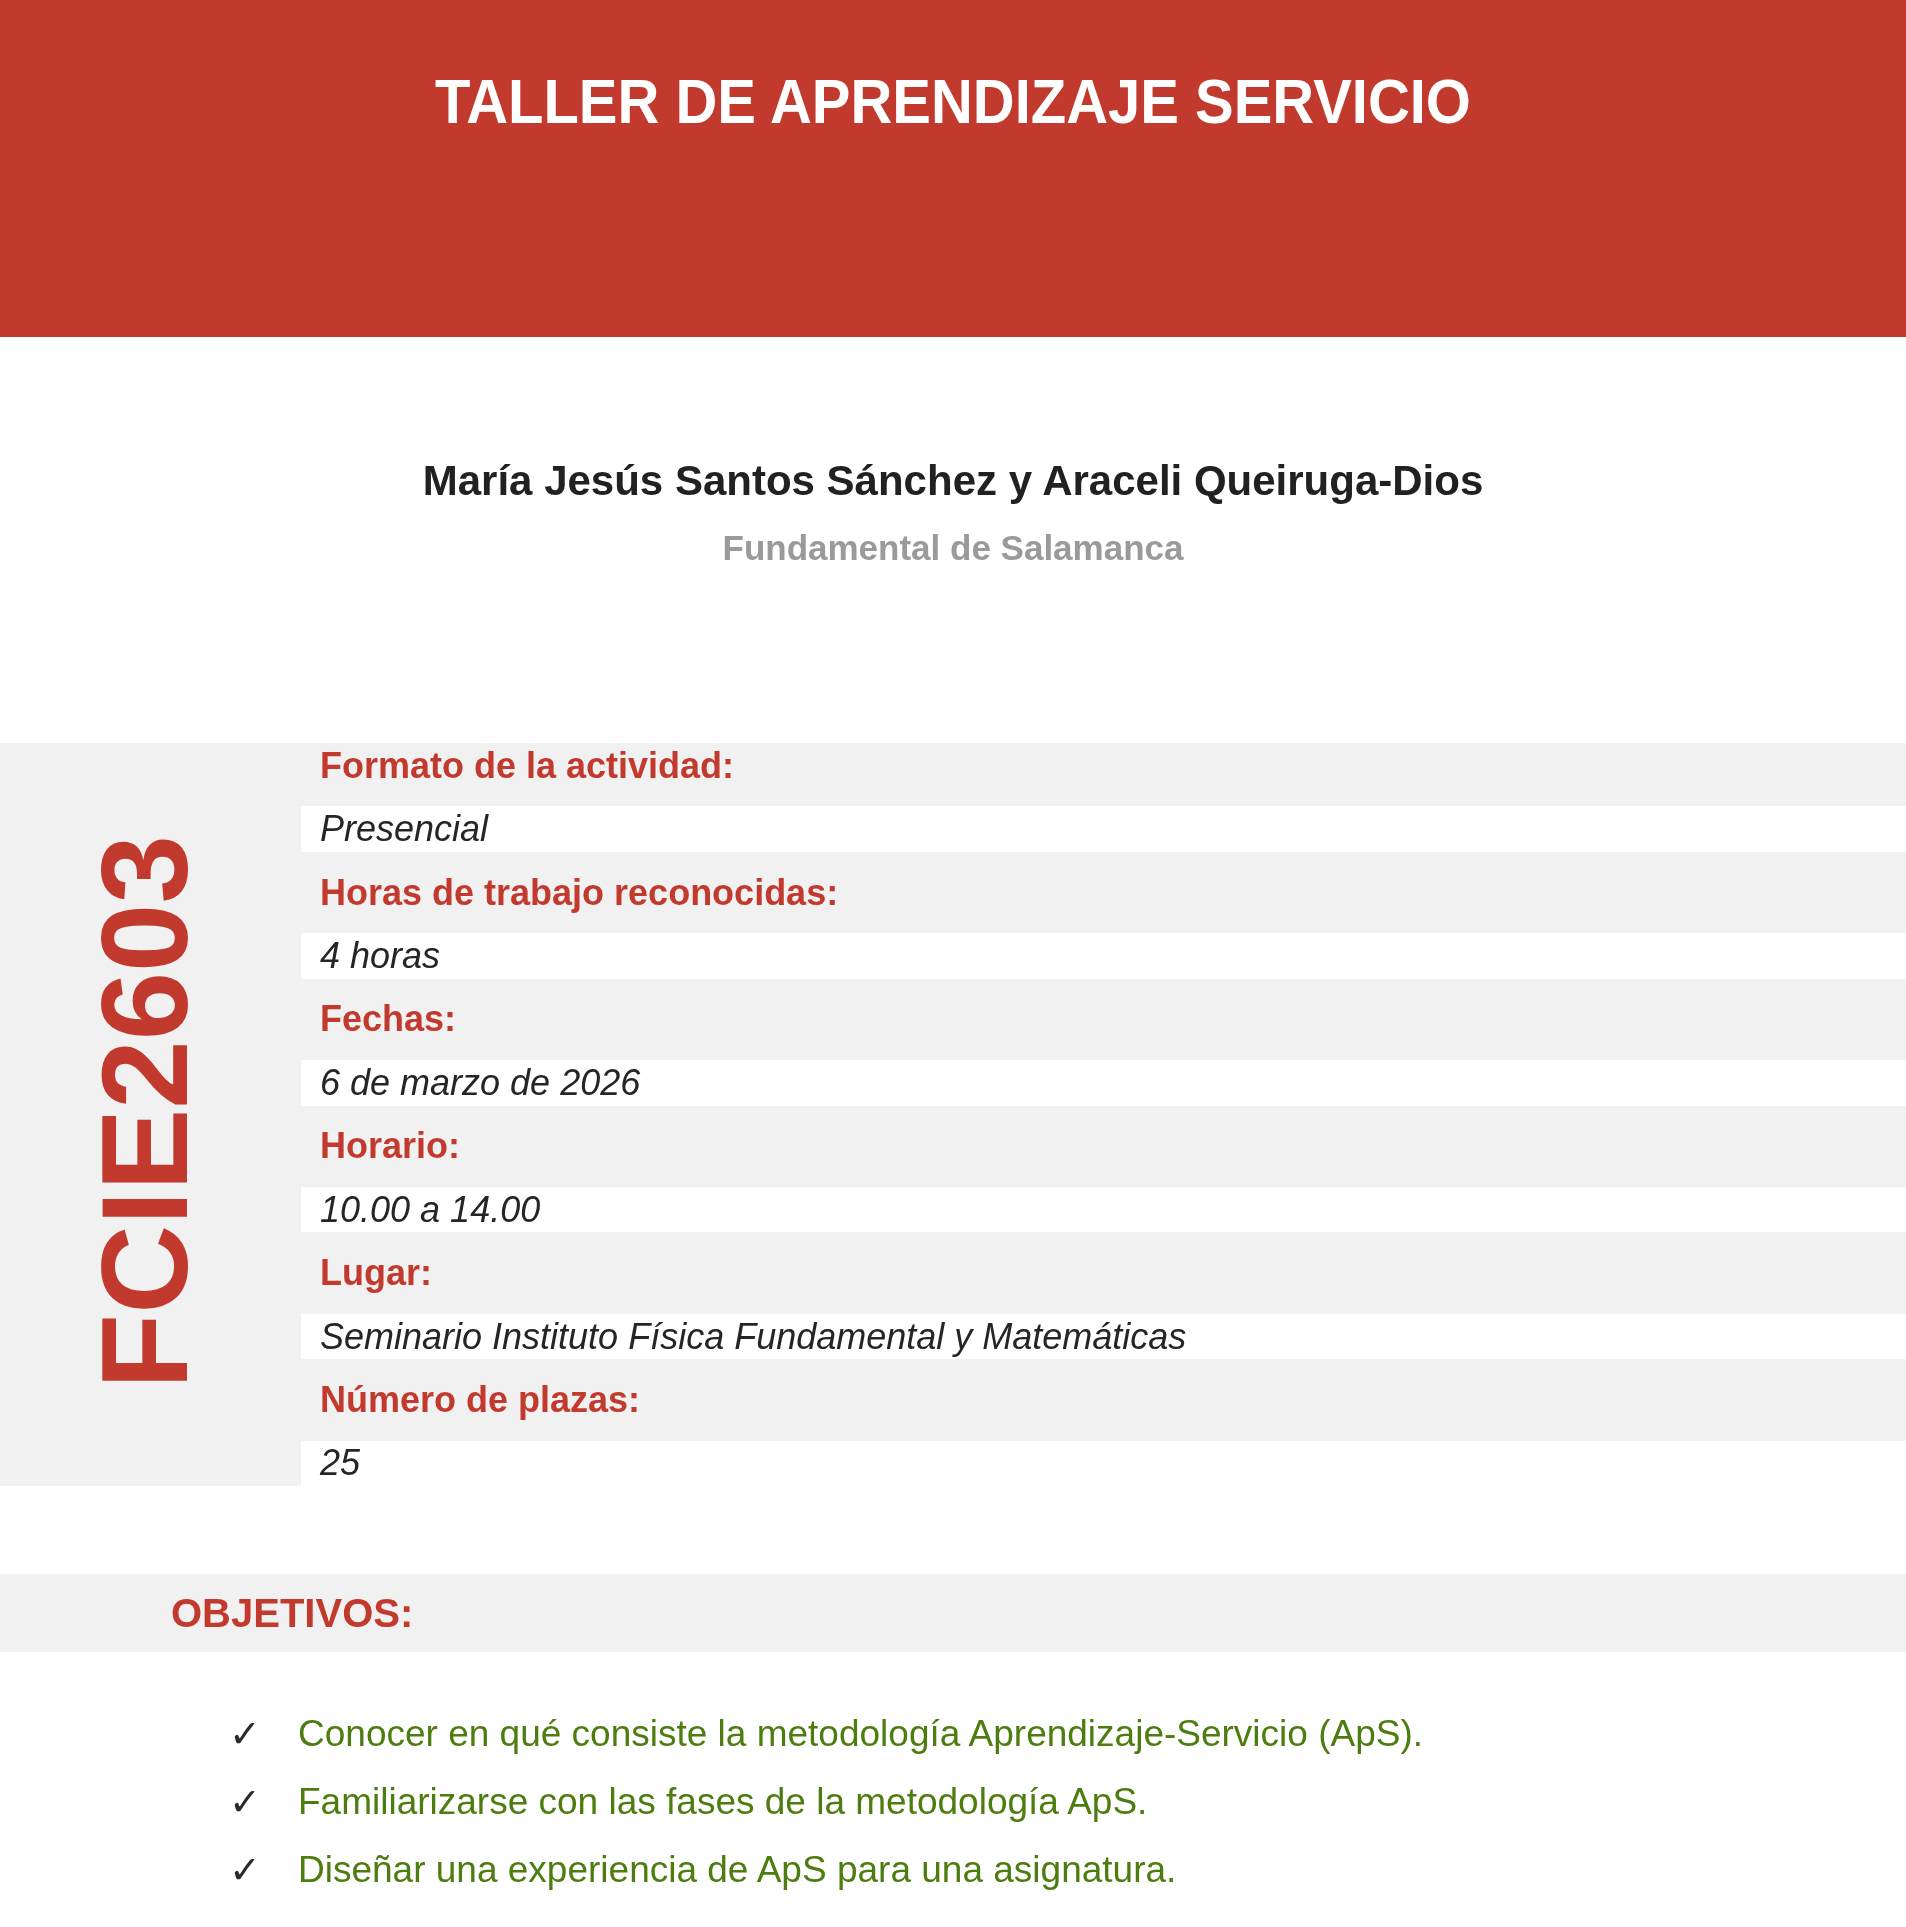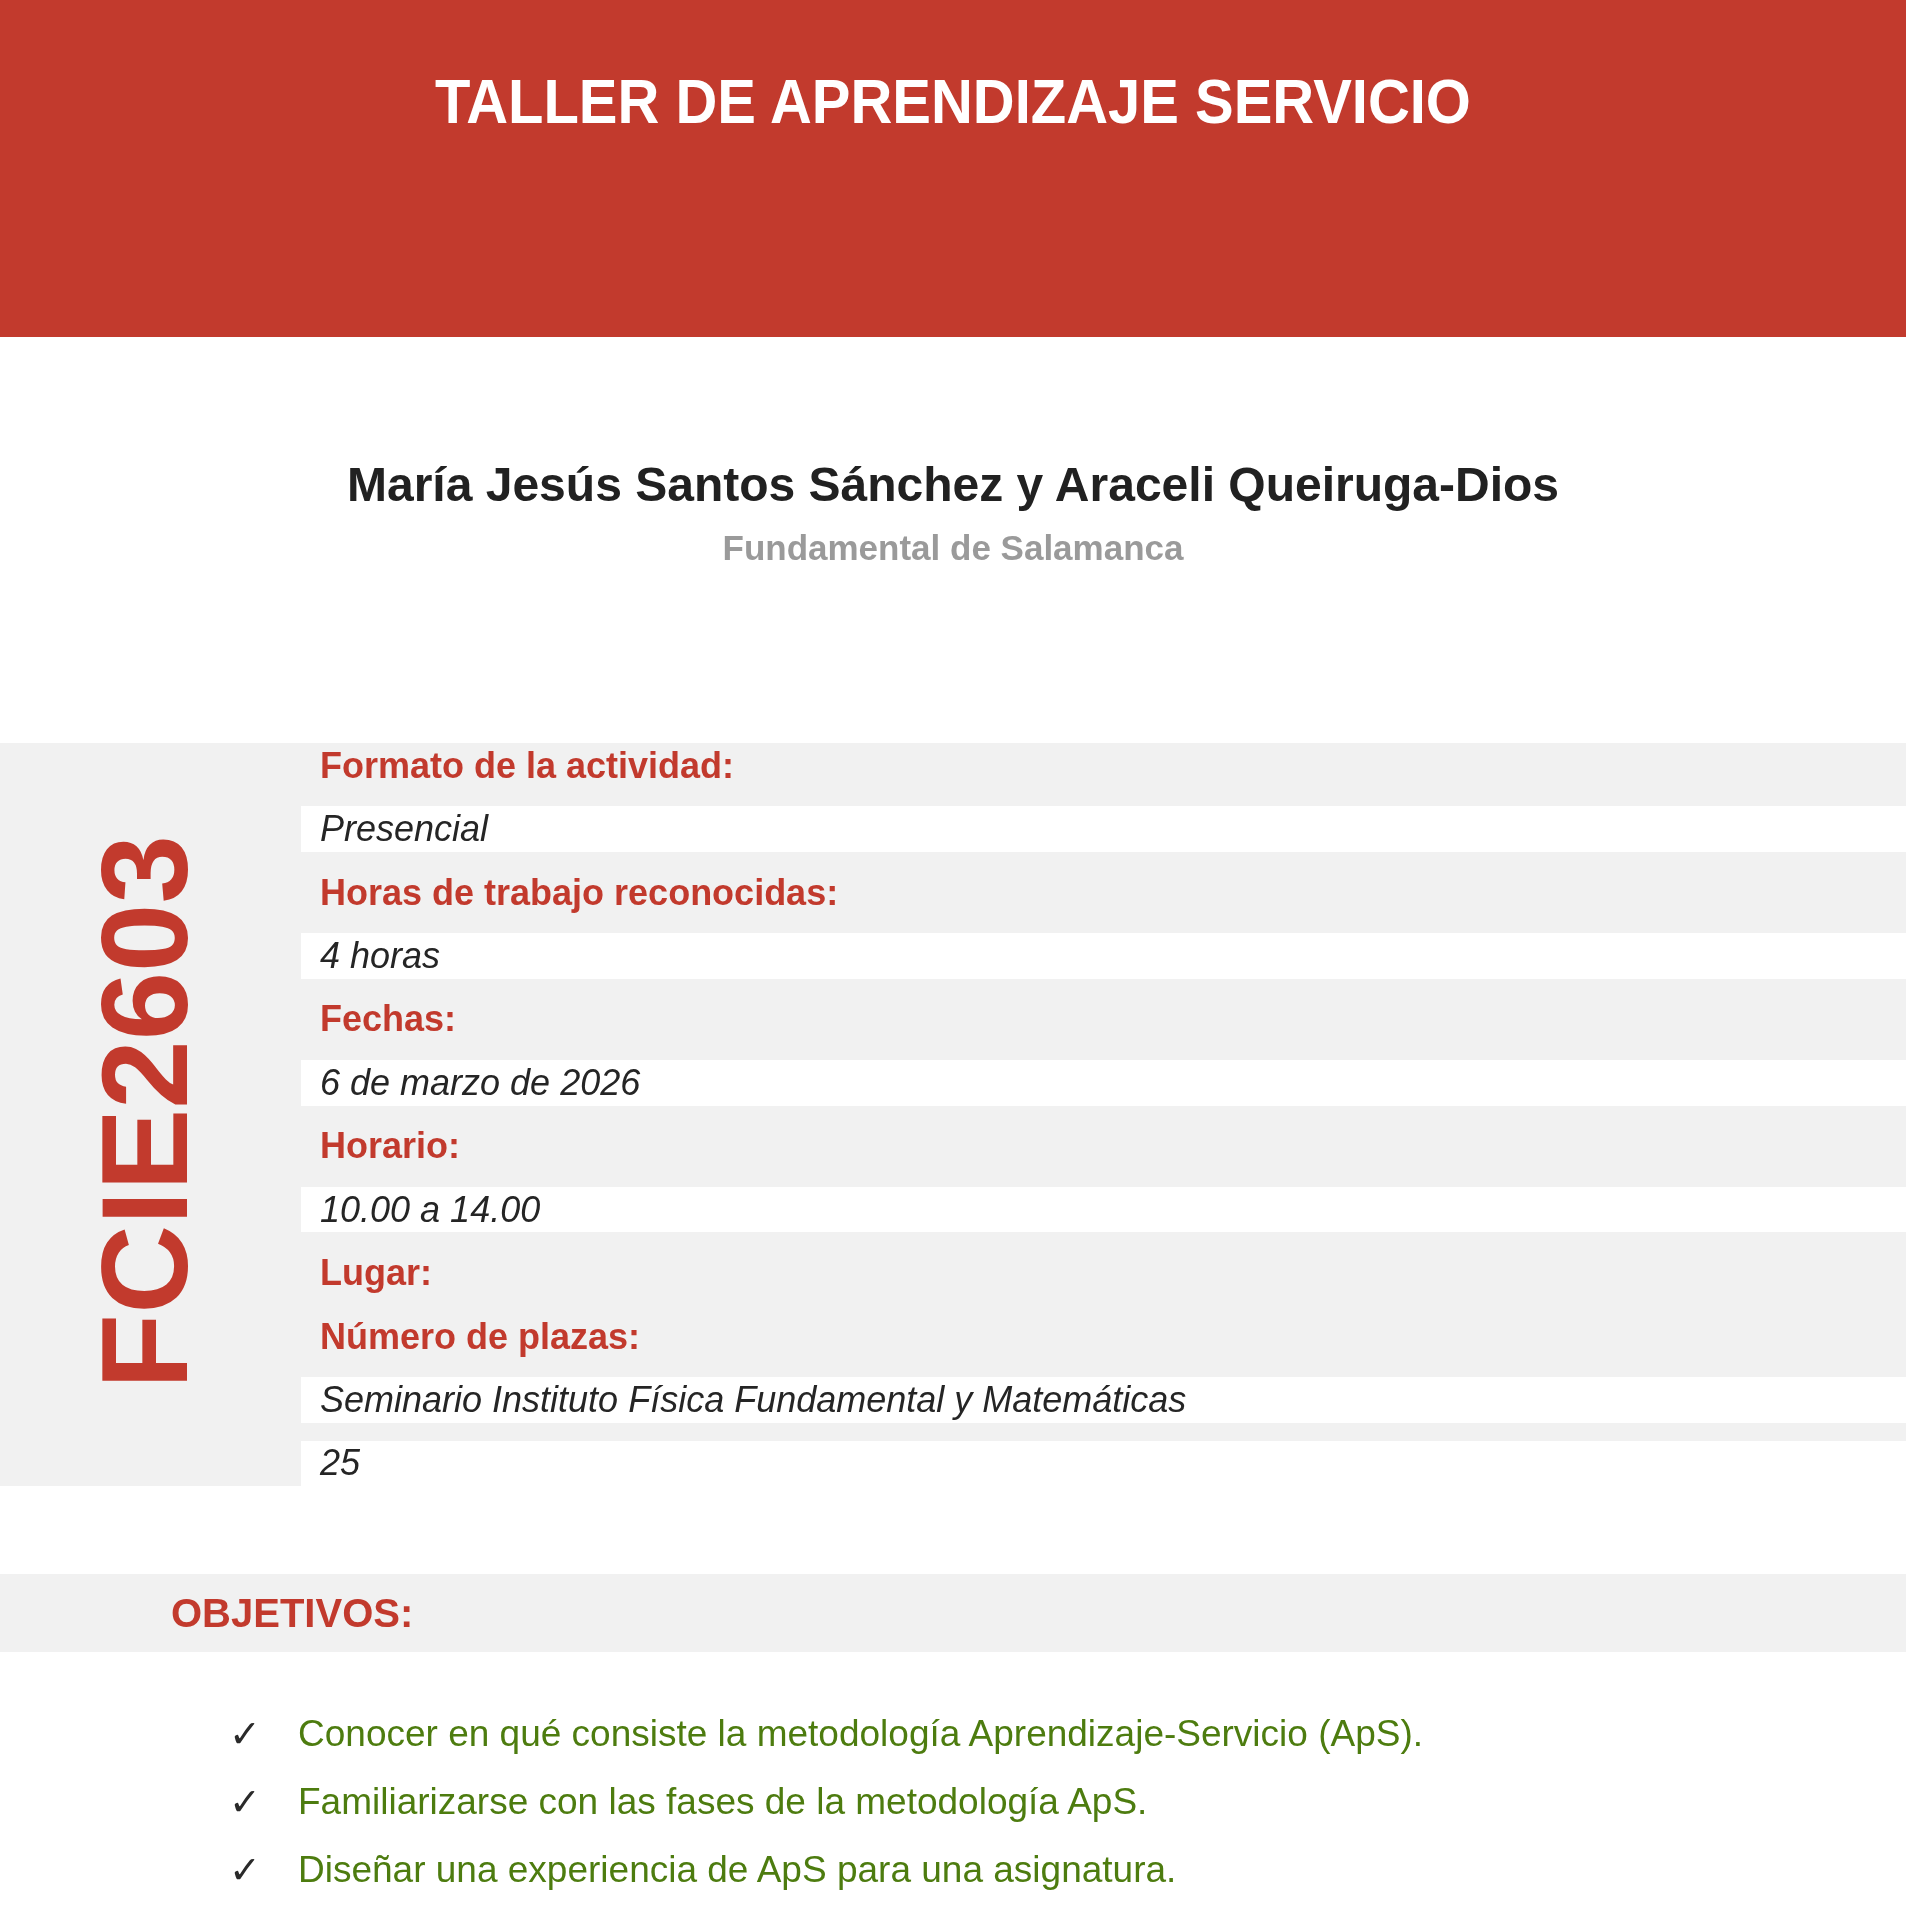--- a/index.html
+++ b/index.html
@@ -40,21 +40,21 @@
     transform: scaleX(0.92);
     transform-origin: center;
   }
 
   
   .authors-names {
     position: absolute;
     left: 0; top: 457px;
     width: 100%;
     text-align: center;
-    font-size: 48px;
+    font-size: 42px;
     font-weight: bold;
     color: #212121;
     white-space: nowrap;
   }
   .authors-affiliation {
     position: absolute;
     left: 0; top: 528px;
     width: 100%;
     text-align: center;
     font-size: 35px;
@@ -192,25 +192,25 @@
     </div>
     <div class="detail-row">
       <span class="detail-label">Horario:</span>
     </div>
     <div class="detail-row detail-value">
       <span>10.00 a 14.00</span>
     </div>
     <div class="detail-row">
       <span class="detail-label">Lugar:</span>
     </div>
+    <div class="detail-row detail-value">
+      <span>Seminario Instituto Física Fundamental y Matemáticas</span>
+    </div>
     <div class="detail-row">
       <span class="detail-label">Número de plazas:</span>
-    </div>
-    <div class="detail-row detail-value">
-      <span>Seminario Instituto Física Fundamental y Matemáticas</span>
     </div>
     <div class="detail-row detail-value">
       <span>25</span>
     </div>
   </div>
 
   <div class="objectives-band">
     <span class="objectives-heading">OBJETIVOS:</span>
   </div>
 

